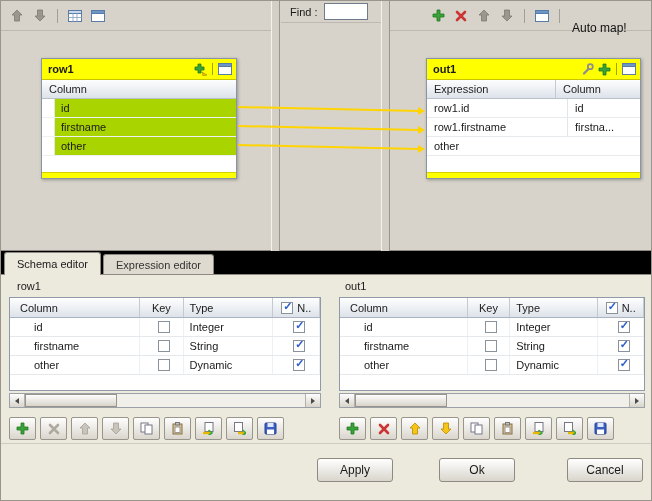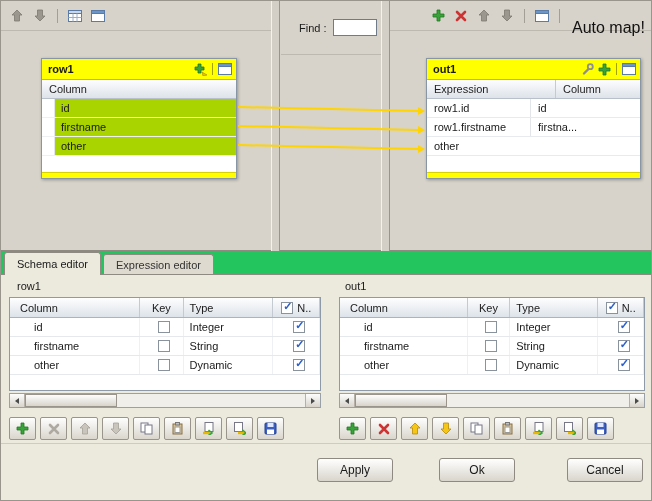--- a/index.html
+++ b/index.html
@@ -8,49 +8,49 @@
 
   
   .mapper { position:relative; width:100%; height:250px; background:#d7d3ca; border-bottom:1px solid #8e8a81; }
   .links { position:absolute; left:0; top:0; z-index:10; pointer-events:none; }
   .pane-tb { position:absolute; top:0; height:30px; display:flex; align-items:center; gap:3px; border-bottom:1px solid #bdb9b0; }
   .tb-left { left:0; width:270px; padding-left:6px; }
   .tb-right { left:389px; width:263px; padding-left:38px; }
   .tbtn { width:20px; height:20px; display:inline-flex; align-items:center; justify-content:center; cursor:default; }
   .sbtn { width:17px; height:17px; display:inline-flex; align-items:center; justify-content:center; }
   .sep { width:1px; height:14px; background:#a39f96; margin:0 4px; }
-  .automap { font-size:16px; padding:2px 5px; color:#111;margin-top:25px; }
+  .automap { font-size:12px; padding:2px 5px; color:#111;margin-top:25px; }
   .divider { position:absolute; top:0; height:250px; width:9px; background:#d3cfc6; border-left:1px solid #f4f2ec; border-right:1px solid #9a958c; z-index:2; }
-  .find-row { position:absolute; left:280px; top:0; width:100px; height:54px; display:flex; align-items:center; gap:6px; padding-left:18px; border-bottom:1px solid #bdb9b0; }
+  .find-row { position:absolute; left:280px; top:0; width:100px; height:22px; display:flex; align-items:center; gap:6px; padding-left:9px; border-bottom:1px solid #bdb9b0; }
   .find-input { width:44px; height:17px; border:1px solid #6f7b88; background:#fff; font-size:11px; font-family:"Liberation Sans", sans-serif; }
   .var-box { position:absolute; left:287px; top:52px; width:88px; height:28px; background:linear-gradient(#efece4,#d2cec5); border:1px solid #9a958c; display:flex; align-items:center; gap:7px; padding:0 8px; z-index:3; }
   .var-label { font-weight:bold; }
 
   .map-table { position:absolute; background:#fff; border:1px solid #8795a5; box-shadow:1px 1px 3px rgba(0,0,0,.3); z-index:4; }
   .in-table { left:40px; top:57px; width:196px; height:121px; }
   .out-table { left:425px; top:57px; width:215px; height:121px; }
   .map-title { height:21px; background:#ffff00; display:flex; align-items:center; justify-content:space-between; padding:0 3px 0 6px; border-bottom:1px solid #c9c400; }
   .map-title-text { font-weight:bold; }
   .title-icons { display:flex; align-items:center; }
   .ysep { width:1px; height:12px; background:#a3a300; margin:0 3px; }
   .map-header { height:19px; background:linear-gradient(#fdfdfe,#dde3ea); border-bottom:1px solid #b8c0ca; display:flex; align-items:center; }
   .mh-cell { padding-left:7px; height:100%; display:flex; align-items:center; color:#222; }
   .mh-expr { width:129px; border-right:1px solid #c3cad2; }
   .mrow { height:19px; display:flex; border-bottom:1px solid #eef0f2; }
   .gutter { width:13px; background:#fff; border-right:1px solid #e2e5e9; }
   .mrow-label { flex:1; background:#aad400; display:flex; align-items:center; padding-left:6px; }
   .orow { height:19px; display:flex; border-bottom:1px solid #e8ebee; }
   .ocell { display:flex; align-items:center; padding-left:7px; overflow:hidden; white-space:nowrap; }
-  .o-expr { width:104px; border-right:1px solid #e2e6ea; }
+  .o-expr { width:141px; border-right:1px solid #e2e6ea; }
   .o-col { flex:1; }
   .map-foot { position:absolute; left:0; right:0; bottom:0; height:6px; background:#ffff00; border-top:1px solid #d6d200; }
 
   
   .bottom { position:relative; width:100%; height:251px; background:#ece9dd; }
-  .tabbar { position:relative; height:24px; background:#22c55e; border-bottom:1px solid #8e8a81; display:flex; align-items:flex-end; padding-left:3px; }
+  .tabbar { position:relative; height:24px; background:#000000; border-bottom:1px solid #8e8a81; display:flex; align-items:flex-end; padding-left:3px; }
   .tab { display:flex; align-items:center; padding:0 12px; border:1px solid #8e8a81; border-bottom:none; border-radius:3px 3px 0 0; margin-right:2px; position:relative; }
   .tab.active { height:23px; background:#ece9dd; z-index:2; top:1px; }
   .tab.inactive { height:20px; background:#dedacf; color:#333; }
   .editor-body { position:relative; height:178px; }
   .schema-name { position:absolute; top:5px; font-size:11px; }
   .sn-left { left:16px; } .sn-right { left:344px; }
   .schema-table { position:absolute; top:22px; background:#fff; border:1px solid #8e9aa8; }
   .st-left { left:8px; width:312px; height:94px; }
   .st-right { left:338px; width:306px; height:94px; }
   .sheader { height:20px; display:flex; background:linear-gradient(#fefefe,#dde3ea); border-bottom:1px solid #aab4c0; }

